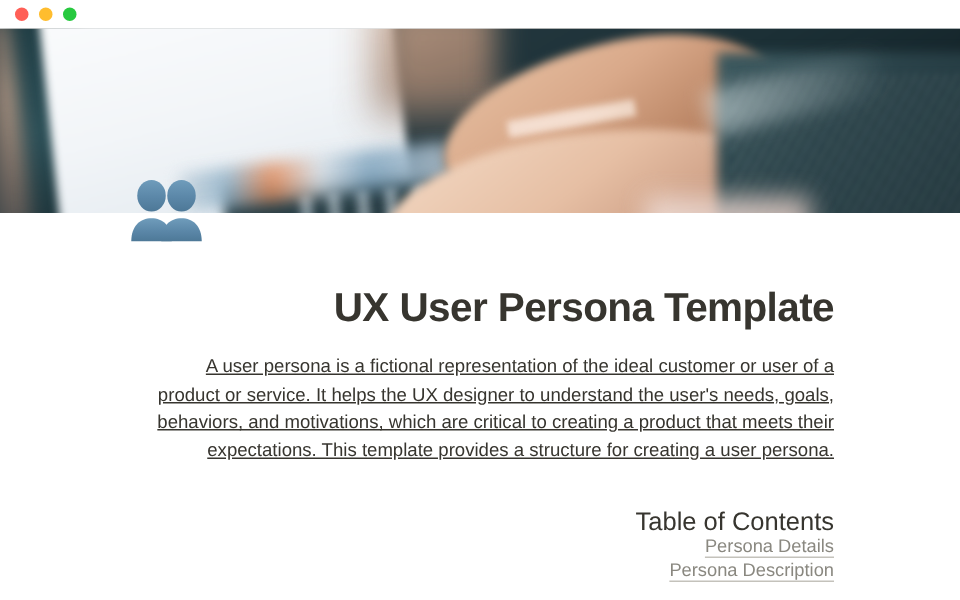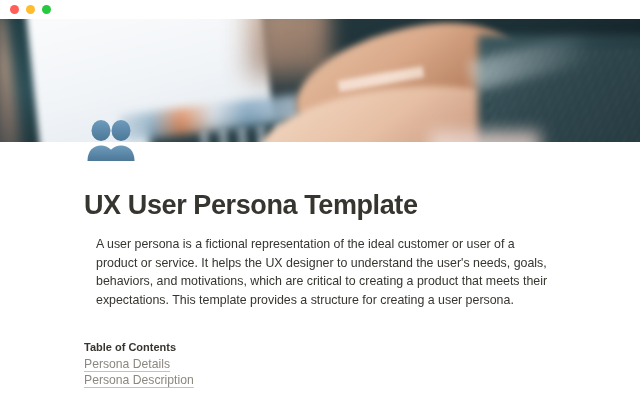--- a/index.html
+++ b/index.html
@@ -14,20 +14,21 @@
     font-family: "Liberation Sans", sans-serif;
     -webkit-font-smoothing: antialiased;
   }
 
   .window {
     position: relative;
     width: 640px;
     height: 400px;
     background: #ffffff;
     overflow: hidden;
+    text-align: right;
   }
 
   
   .titlebar {
     position: absolute;
     top: 0;
     left: 0;
     width: 640px;
     height: 19px;
     background: #ffffff;
@@ -226,26 +227,27 @@
     font-weight: bold;
     color: #37352f;
     letter-spacing: -0.4px;
   }
   .intro {
     margin: 14px 0 0 12px;
     font-size: 12.4px;
     line-height: 18.6px;
     color: #37352f;
     max-width: 476px;
+    text-decoration: underline;
   }
   .toc-title {
     margin: 30px 0 0 0;
-    font-size: 11px;
+    font-size: 17px;
     line-height: 17px;
-    font-weight: bold;
+    font-weight: normal;
     color: #37352f;
   }
   .toc-list {
     margin: 0;
     padding: 0;
     list-style: none;
   }
   .toc-item {
     margin-top: 0;
     font-size: 12.2px;

